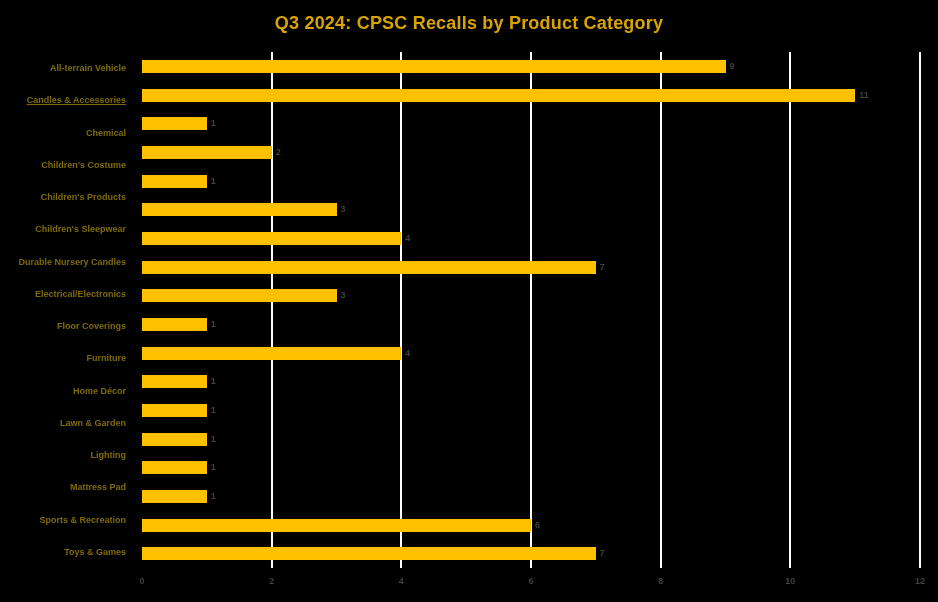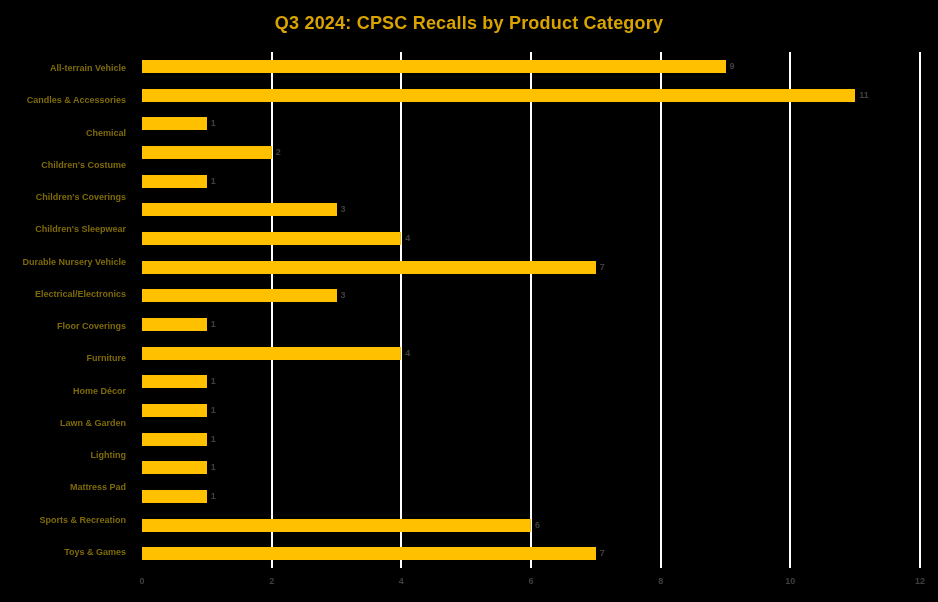--- a/index.html
+++ b/index.html
@@ -88,26 +88,26 @@
     font-weight: bold;
   }
 </style>
 </head>
 <body>
 
 <div class="chart" style="background: rgb(0, 0, 0);">
   <div class="title" style="color: rgb(217, 163, 0);">Q3 2024: CPSC Recalls by Product Category</div>
   <div class="labels">
       <div class="cat" style="color: rgb(126, 106, 8);">All-terrain Vehicle</div>
-      <div class="cat" style="color: rgb(126, 106, 8);">Candles &amp; Accessories</div>
+      <div class="cat" style="color: rgb(126, 106, 8); text-decoration: underline;">Candles &amp; Accessories</div>
       <div class="cat" style="color: rgb(126, 106, 8);">Chemical</div>
       <div class="cat" style="color: rgb(126, 106, 8);">Children's Costume</div>
-      <div class="cat" style="color: rgb(126, 106, 8);">Children's Coverings</div>
+      <div class="cat" style="color: rgb(126, 106, 8);">Children's Products</div>
       <div class="cat" style="color: rgb(126, 106, 8); padding-left: 48px;">Children's Sleepwear</div>
-      <div class="cat" style="color: rgb(126, 106, 8);">Durable Nursery Vehicle</div>
+      <div class="cat" style="color: rgb(126, 106, 8);">Durable Nursery Candles</div>
       <div class="cat" style="color: rgb(126, 106, 8); text-align: right;">Electrical/Electronics</div>
       <div class="cat" style="color: rgb(126, 106, 8);">Floor Coverings</div>
       <div class="cat" style="color: rgb(126, 106, 8);">Furniture</div>
       <div class="cat" style="color: rgb(126, 106, 8);">Home Décor</div>
       <div class="cat" style="color: rgb(126, 106, 8);">Lawn &amp; Garden</div>
       <div class="cat" style="color: rgb(126, 106, 8);">Lighting</div>
       <div class="cat" style="color: rgb(126, 106, 8);">Mattress Pad</div>
       <div class="cat" style="color: rgb(126, 106, 8); padding-left: 45px;">Sports &amp; Recreation</div>
       <div class="cat" style="color: rgb(126, 106, 8);">Toys &amp; Games</div>
     </div>

